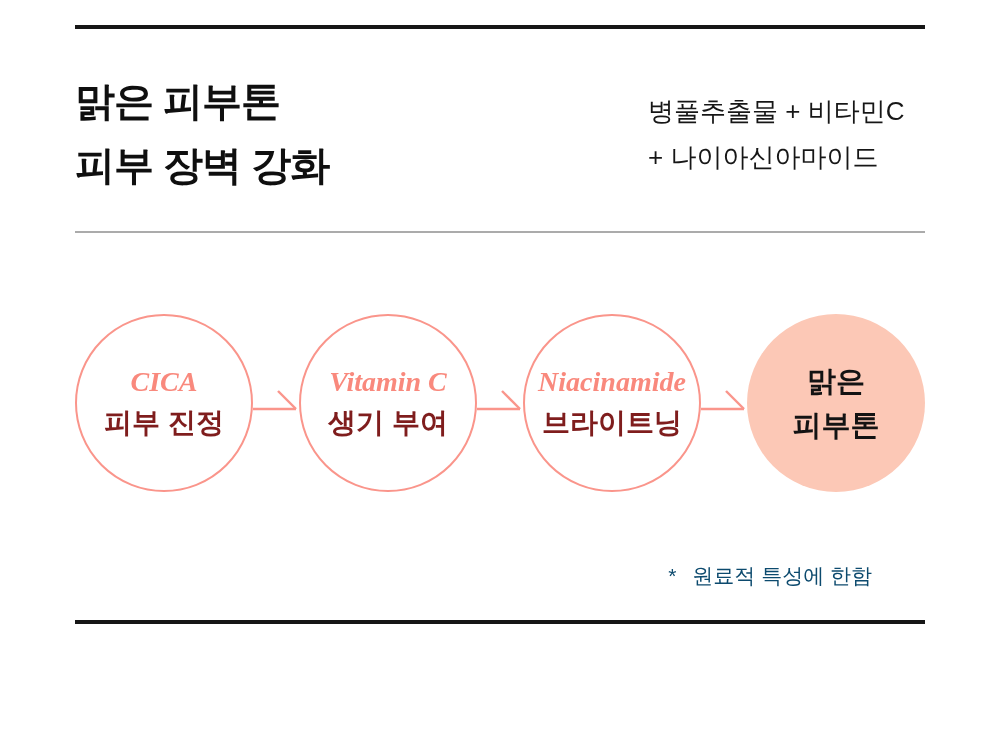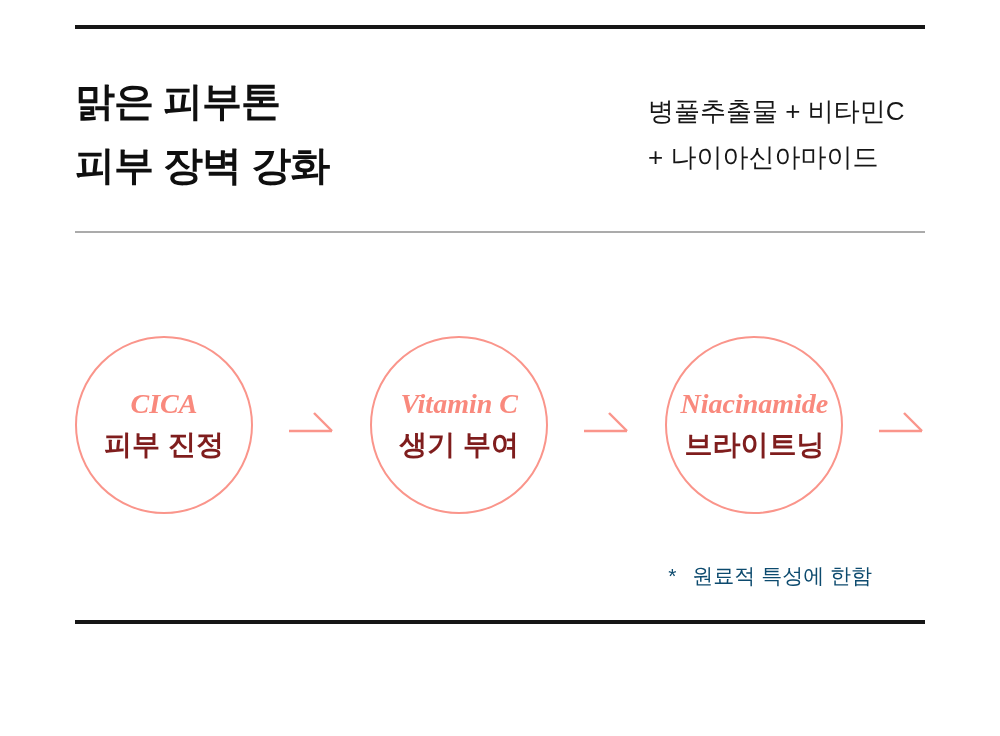--- a/index.html
+++ b/index.html
@@ -51,21 +51,21 @@
     line-height: 46px;
     font-weight: 400;
     color: #161616;
     white-space: nowrap;
   }
 
   
   .flow {
     position: absolute;
     left: 75px;
-    top: 336px;
+    top: 314px;
     width: 850px;
     height: 178px;
     display: flex;
     align-items: center;
     justify-content: space-between;
   }
   .circle {
     box-sizing: border-box;
     width: 178px;
     height: 178px;
@@ -173,20 +173,24 @@
     <div class="circle">
       <span class="en">Niacinamide</span>
       <span class="ko">브라이트닝</span>
     </div>
 
     <svg class="arrow" width="46" height="26" viewBox="0 0 46 26">
       <line x1="0" y1="21" x2="43" y2="21"></line>
       <line x1="43" y1="21" x2="25" y2="3"></line>
     </svg>
 
+    <div class="circle filled">
+      <span class="ko">맑은</span>
+      <span class="ko">피부톤</span>
+    </div>
 
   </div>
 
   <div class="footnote">
     <span class="marker">*</span><span>원료적 특성에 한함</span>
   </div>
 
   <div class="rule-thick rule-bottom"></div>
 
 </div>

